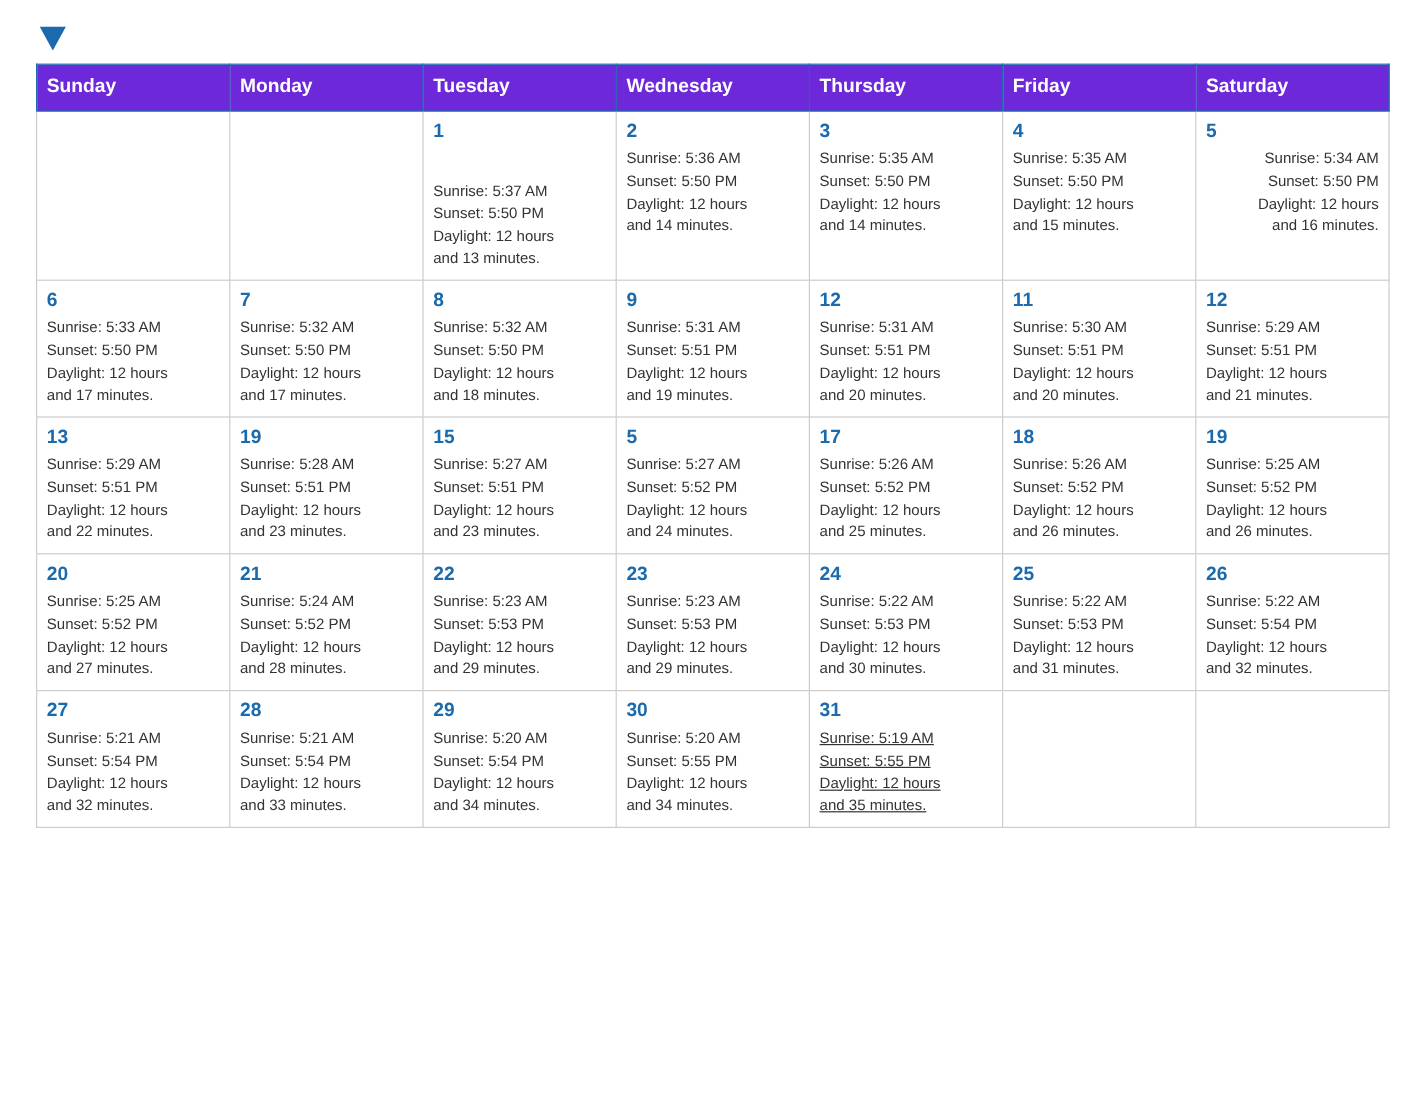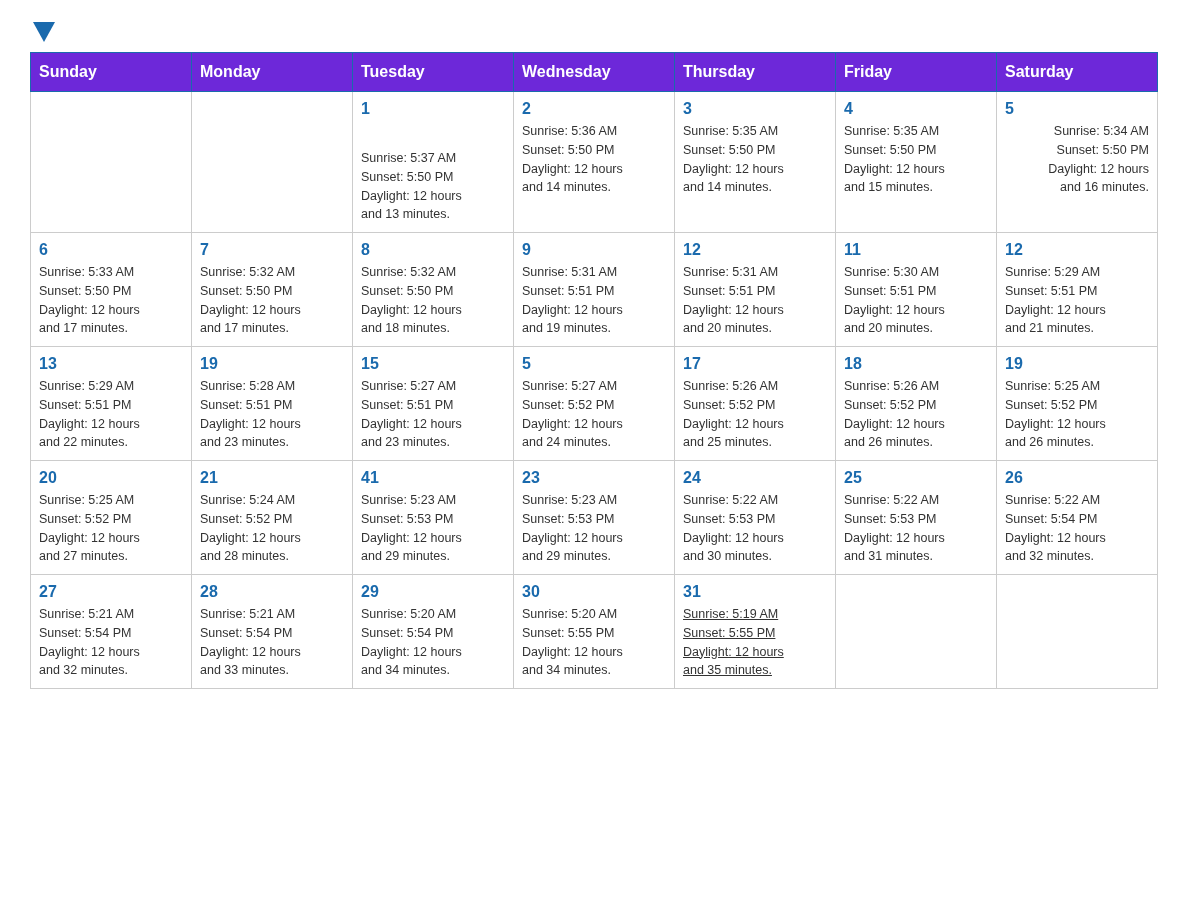--- a/index.html
+++ b/index.html
@@ -271,21 +271,21 @@
 and 27 minutes.</div>
         </td>
         <td>
           <span class="day-number">21</span>
           <div class="day-info" style="white-space: pre-line;">Sunrise: 5:24 AM
 Sunset: 5:52 PM
 Daylight: 12 hours
 and 28 minutes.</div>
         </td>
         <td>
-          <span class="day-number">41</span>
+          <span class="day-number">22</span>
           <div class="day-info" style="white-space: pre-line;">Sunrise: 5:23 AM
 Sunset: 5:53 PM
 Daylight: 12 hours
 and 29 minutes.</div>
         </td>
         <td>
           <span class="day-number">23</span>
           <div class="day-info" style="white-space: pre-line;">Sunrise: 5:23 AM
 Sunset: 5:53 PM
 Daylight: 12 hours

